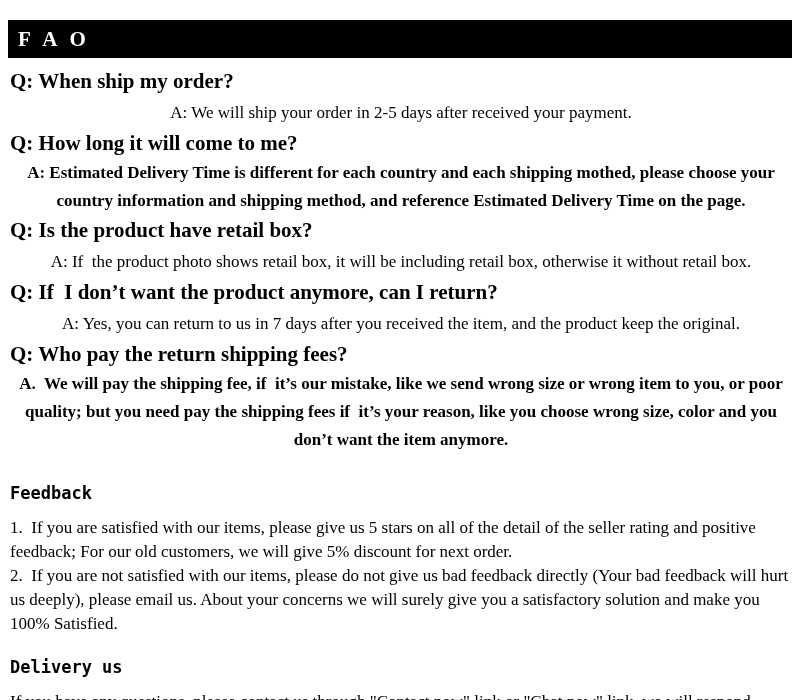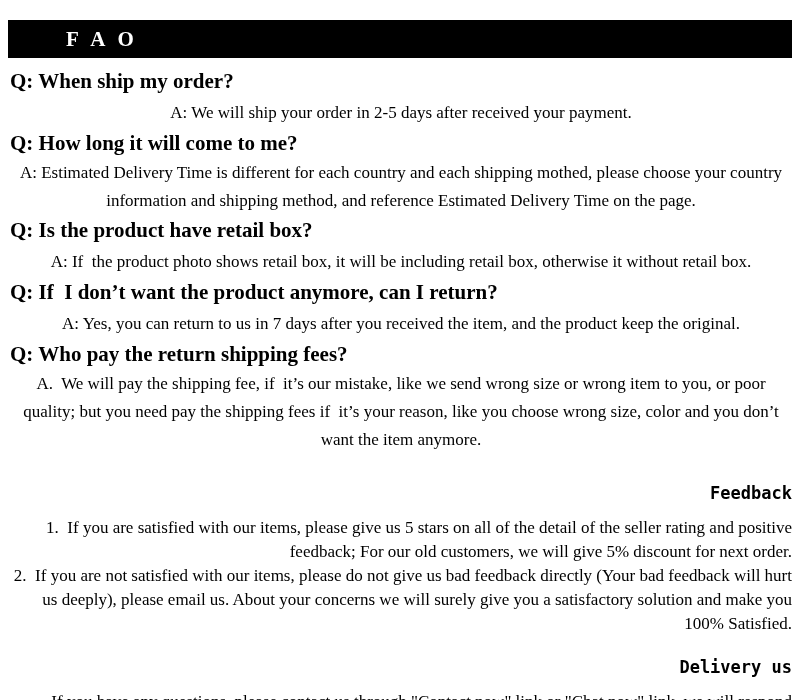--- a/index.html
+++ b/index.html
@@ -37,21 +37,20 @@
     left: 10px;
     top: 50%;
     transform: translateY(-50%);
     color: #ffffff;
     font-family: "Liberation Serif", "DejaVu Serif", serif;
     font-weight: bold;
     font-size: 21px;
     letter-spacing: 4px;
     line-height: 1;
     white-space: nowrap;
-    margin-left: 48px;
   }
 
   
   .content {
     position: absolute;
     left: 10px;
     top: 66px;
     width: 782px;
   }
 
@@ -72,26 +71,26 @@
     font-family: "Liberation Serif", "DejaVu Serif", serif;
     font-weight: normal;
     font-size: 17px;
     line-height: 31px;
     margin: 0;
     white-space: pre-wrap;
     text-align: center;
   }
   .a-line.multi {
     line-height: 28px;
+    font-weight: bold;
   }
 
   
   .section {
     margin: 0;
-    text-align: right;
   }
   .section-heading {
     font-family: "DejaVu Sans Mono", "Liberation Mono", monospace;
     font-weight: bold;
     font-size: 17px;
     line-height: 22px;
     margin: 0;
     letter-spacing: 0px;
     white-space: pre-wrap;
   }

